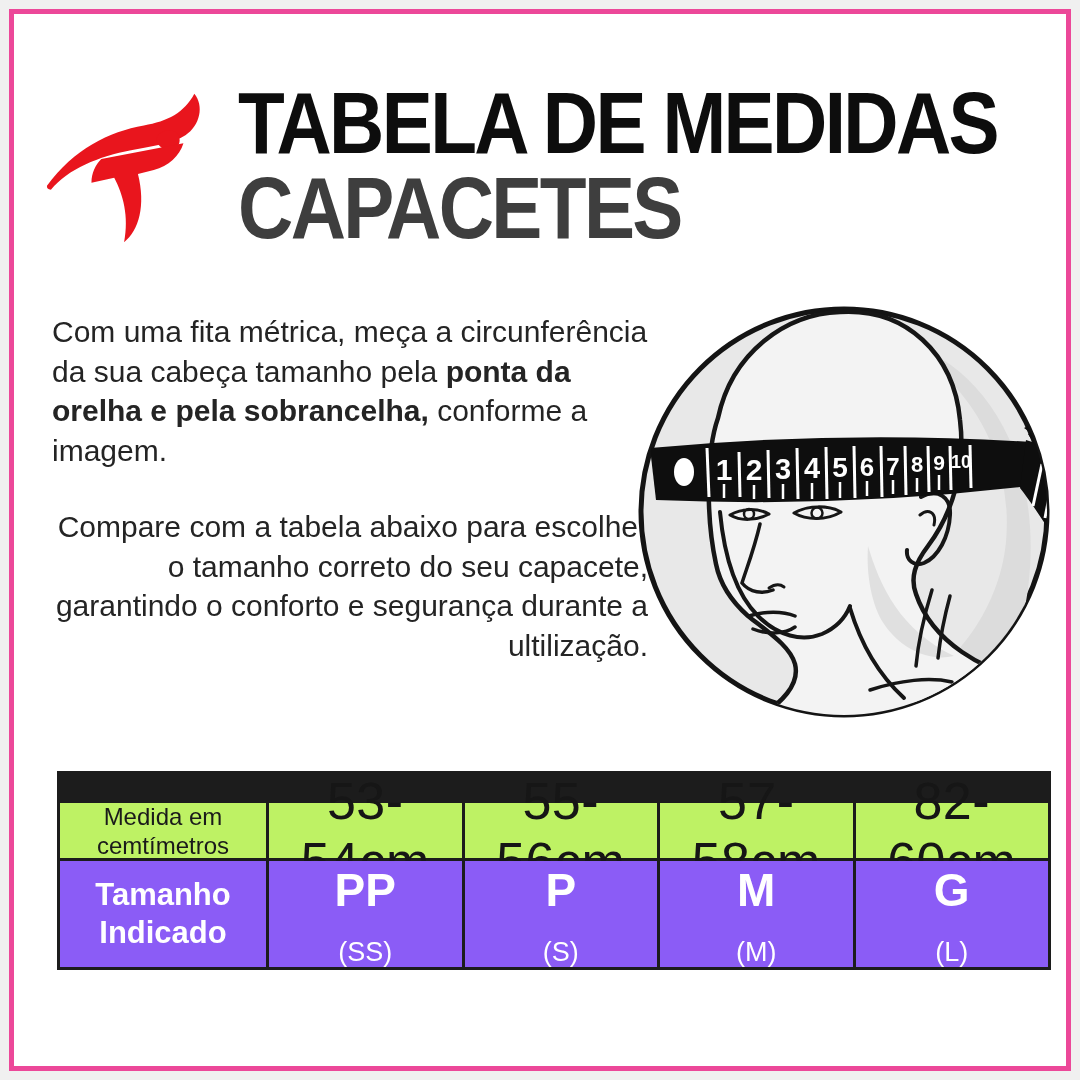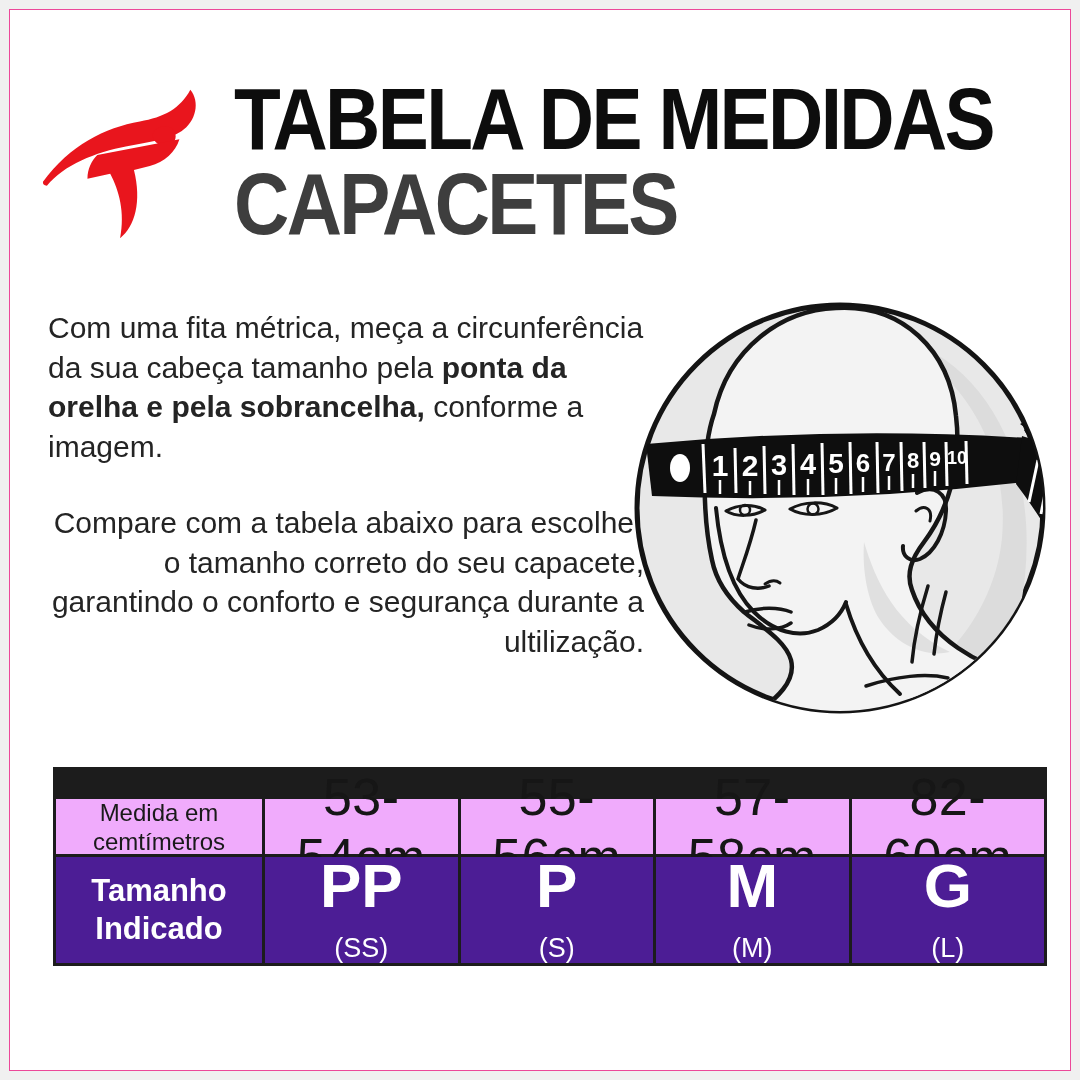--- a/index.html
+++ b/index.html
@@ -1,18 +1,18 @@
 <!DOCTYPE html>
 <html><head>
 <meta charset="utf-8">
 <style>
   html,body{margin:0;padding:0;}
   body{width:1080px;height:1080px;background:#f0f0f0;font-family:"Liberation Sans",sans-serif;}
   .canvas{position:relative;width:1080px;height:1080px;background:#f0f0f0;box-sizing:border-box;padding:9px;}
-  .card{position:relative;width:100%;height:100%;background:#ffffff;border:1px solid #ec4899;box-sizing:border-box;overflow:hidden;}
+  .card{position:relative;width:100%;height:100%;background:#ffffff;border:5px solid #ec4899;box-sizing:border-box;overflow:hidden;}
 
   
   .logo{position:absolute;left:30px;top:70px;width:178px;height:164px;}
   .titles{position:absolute;left:224px;top:66px;}
   .title-line{font-weight:700;font-size:87px;line-height:85px;letter-spacing:-3px;transform:scaleX(0.88);transform-origin:left top;white-space:nowrap;}
   .title-1{color:#0d0d0d;}
   .title-2{color:#3e3e3e;}
 
   
   .intro{position:absolute;left:38px;top:298px;width:596px;font-size:30px;line-height:39.5px;color:#242424;}
@@ -21,26 +21,26 @@
   .intro b{font-weight:700;}
 
   
   .illus{position:absolute;left:618px;top:286px;width:424px;height:424px;}
 
   
   .size-table{position:absolute;left:43px;top:757px;width:994px;box-sizing:border-box;
     display:grid;grid-template-columns:206px 1fr 1fr 1fr 1fr;grid-template-rows:84px 106px;
     gap:3px;border:3px solid #1c1c1c;background:#1c1c1c;}
   .cell{display:flex;flex-direction:column;align-items:center;justify-content:center;text-align:center;}
-  .cell.head{background:#f0abfc;margin-top:29px;}
-  .cell.red{background:#4c1d95;}
+  .cell.head{background:#bef264;margin-top:29px;}
+  .cell.red{background:#8b5cf6;}
   .measure-label{font-size:24px;line-height:29px;color:#1a1a1a;}
   .range{font-size:52px;font-weight:500;color:#161616;letter-spacing:0.5px;}
   .row-label{font-size:31px;line-height:38px;font-weight:700;color:#ffffff;}
-  .size-big{font-size:62px;line-height:58px;font-weight:700;color:#ffffff;}
+  .size-big{font-size:46px;line-height:58px;font-weight:700;color:#ffffff;}
   .size-sub{font-size:27px;line-height:30px;color:#ffffff;margin-top:18px;}
 </style>
 </head>
 <body>
 
 <div class="canvas">
   <div class="card">
 
     <svg class="logo" viewBox="0 0 180 162" aria-hidden="true">
       <g fill="#e9151d">

